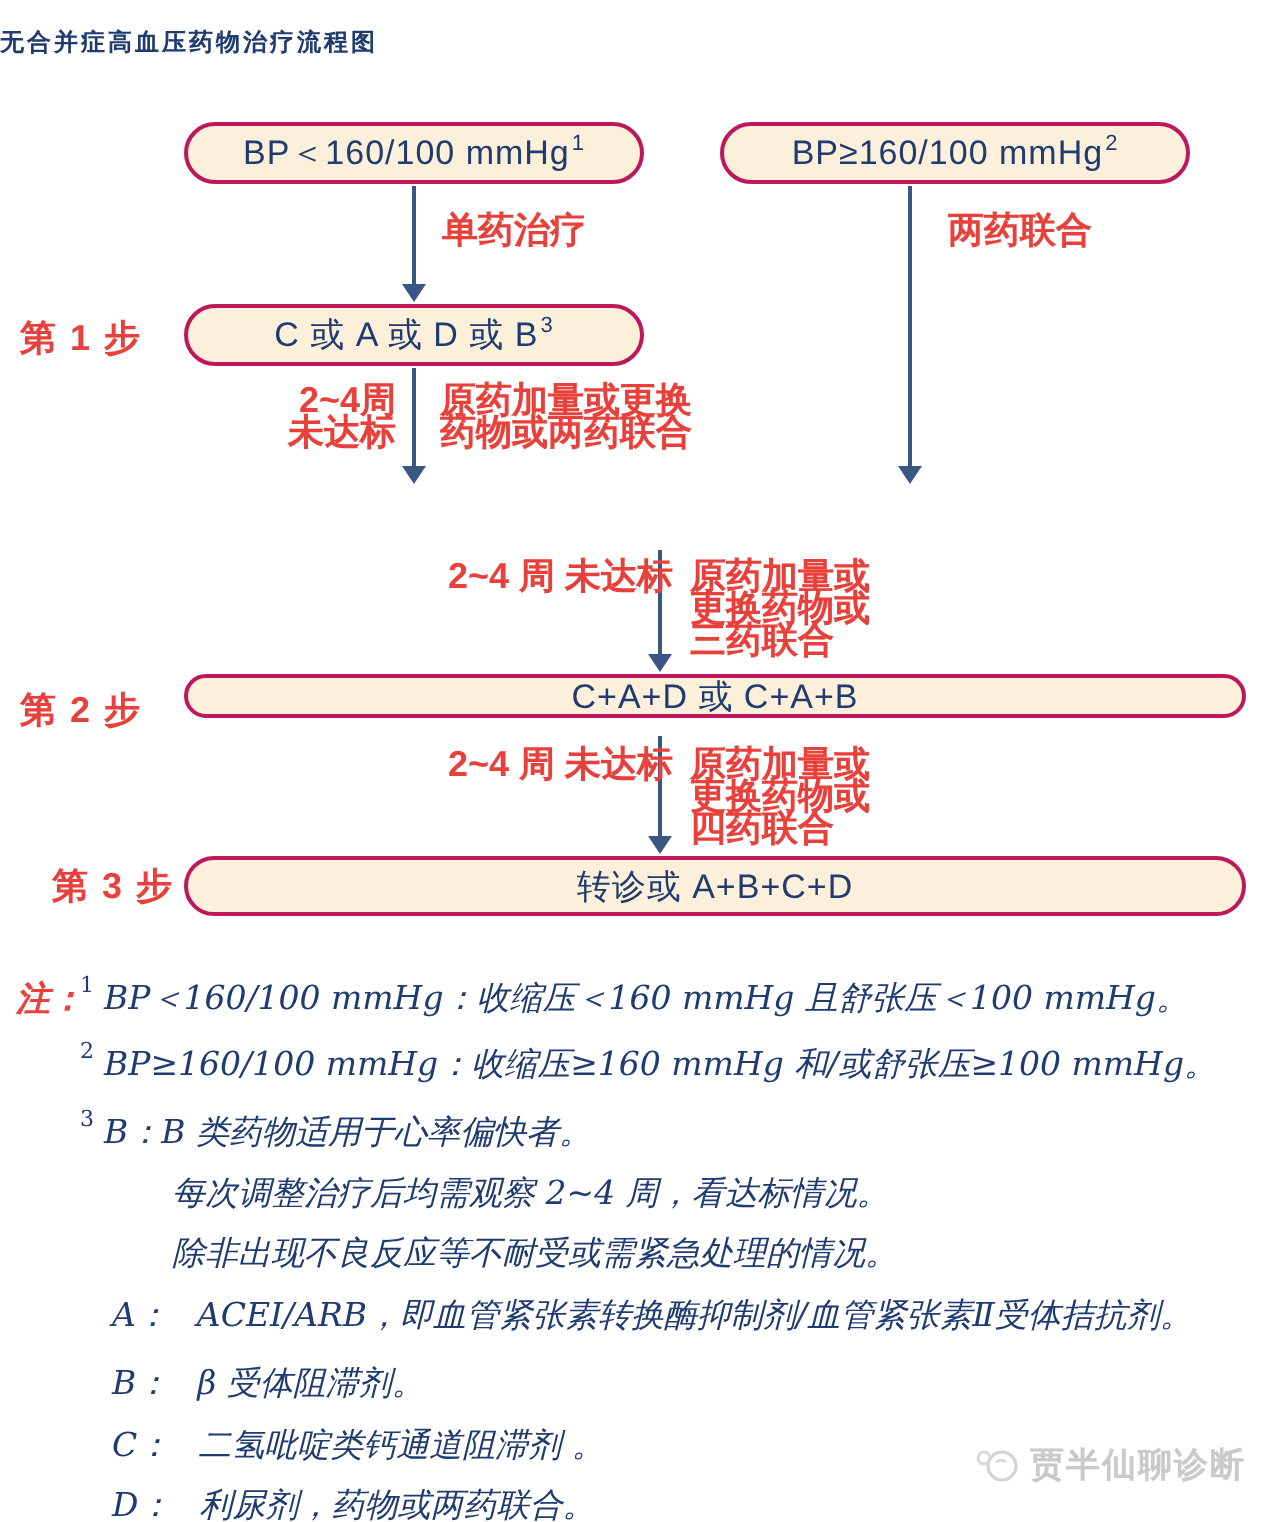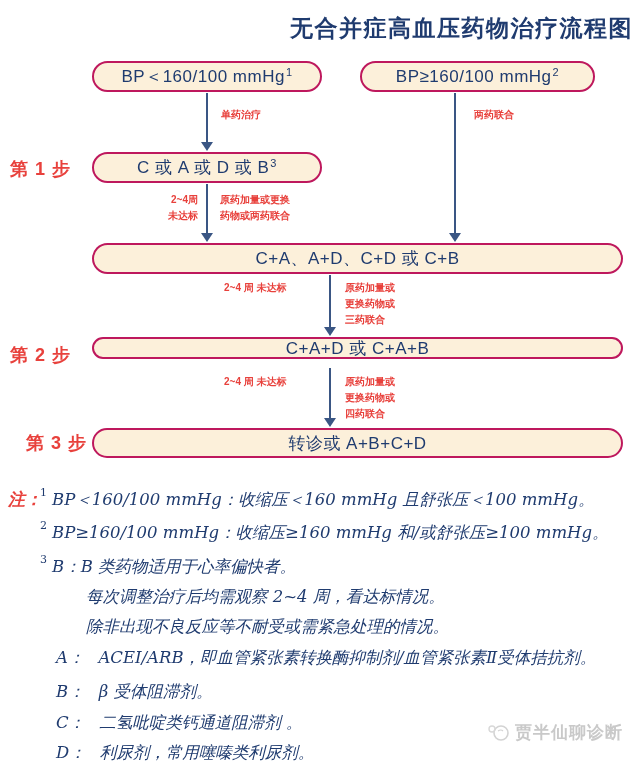--- a/index.html
+++ b/index.html
@@ -1,32 +1,32 @@
 <!DOCTYPE html>
 <html><head>
 <meta charset="utf-8">
 <style>
   html,body{margin:0;padding:0;background:#ffffff;}
   .page{position:relative;width:633px;height:761px;background:#ffffff;overflow:hidden;
         font-family:"Liberation Sans", sans-serif;}
 
-  .title{position:absolute;top:13px;left:0;width:100%;text-align:right;
-         color:#1f3b6f;font-size:23px;font-weight:bold;letter-spacing:1.5px;}
+  .title{position:absolute;top:13px;left:0;width:100%;text-align:left;
+         color:#1f3b6f;font-size:12px;font-weight:bold;letter-spacing:1.5px;}
 
   .fbox{position:absolute;box-sizing:border-box;border:2px solid #be185d;background:#fcf0da;
         border-radius:16px;color:#1f3b6f;font-size:17px;
         display:flex;align-items:center;justify-content:center;letter-spacing:.5px;}
   .fbox sup{font-size:11px;line-height:1;position:relative;top:-4px;margin-left:1px;}
 
   .arrow{position:absolute;width:2px;background:#3a5684;}
   .arrow::after{content:"";position:absolute;left:-5px;bottom:-8px;width:0;height:0;
         border:6px solid transparent;border-bottom:none;border-top:9px solid #3a5684;}
 
   .steplabel{position:absolute;color:#e8413c;font-weight:bold;font-size:18px;letter-spacing:1px;}
-  .rlabel{position:absolute;color:#e8413c;font-weight:bold;font-size:10px;line-height:16px;}
+  .rlabel{position:absolute;color:#e8413c;font-weight:bold;font-size:18px;line-height:16px;}
   .rlabel.right-align{text-align:right;}
 
   .note{position:absolute;color:#1f3b6f;font-size:16.5px;
         font-family:"DejaVu Serif","Liberation Serif",serif;font-style:italic;white-space:nowrap;}
   .note sup{font-size:11px;font-style:normal;margin-right:5px;position:relative;top:-2px;}
   .note .abcd{margin-right:14px;}
   .note-prefix{position:absolute;color:#e8413c;font-weight:bold;font-size:17px;
         font-family:"DejaVu Serif","Liberation Serif",serif;font-style:italic;}
 
   .watermark{position:absolute;top:721px;right:10px;display:flex;align-items:center;gap:5px;
@@ -82,23 +82,20 @@
   </div>
 
   <div class="steplabel" style="left:10px;top:157px;">第 1 步</div>
   <div class="steplabel" style="left:10px;top:343px;">第 2 步</div>
   <div class="steplabel" style="left:26px;top:431px;">第 3 步</div>
 
   <div class="fbox" style="left:92px;top:152px;width:230px;height:31px;">
     <span>C 或 A 或 D 或 B</span>
       <sup>3</sup>
   </div>
-  <div class="fbox" style="left:92px;top:243px;width:531px;height:31px;">
-    <span>C+A、A+D、C+D 或 C+B</span>
-  </div>
   <div class="fbox" style="left:92px;top:337px;width:531px;height:22px;">
     <span>C+A+D 或 C+A+B</span>
   </div>
   <div class="fbox" style="left:92px;top:428px;width:531px;height:30px;">
     <span>转诊或 A+B+C+D</span>
   </div>
 
   <div class="note-prefix" style="left:8px;top:488px;">注：</div>
 
   <div class="note" style="left:40px;top:488px;">
@@ -116,21 +113,21 @@
   <div class="note" style="left:56px;top:647px;">
     <span class="abcd">A：</span><span>ACEI/ARB，即血管紧张素转换酶抑制剂/血管紧张素Ⅱ受体拮抗剂。</span>
   </div>
   <div class="note" style="left:56px;top:712px;">
     <span class="abcd">C：</span><span>二氢吡啶类钙通道阻滞剂 。</span>
   </div>
   <div class="note" style="left:56px;top:681px;">
     <span class="abcd">B：</span><span>β 受体阻滞剂。</span>
   </div>
   <div class="note" style="left:56px;top:742px;">
-    <span class="abcd">D：</span><span>利尿剂，常用噻嗪类利尿剂。</span>
+    <span class="abcd">D：</span><span>利尿剂，药物或两药联合。</span>
   </div>
 
   <div class="watermark">
     <span>
       <svg width="24" height="20" viewBox="0 0 24 20">
         <circle cx="15" cy="10" r="7" fill="none" stroke="#d3d3d3" stroke-width="1.6"></circle>
         <circle cx="6" cy="6" r="3" fill="none" stroke="#d8d8d8" stroke-width="1.4"></circle>
         <path d="M12 8 q3 -2 5 0" fill="none" stroke="#d3d3d3" stroke-width="1.2"></path>
       </svg>
     </span>

